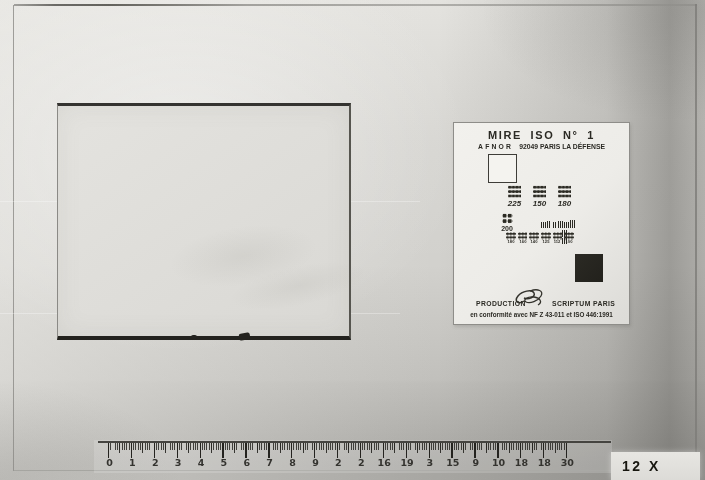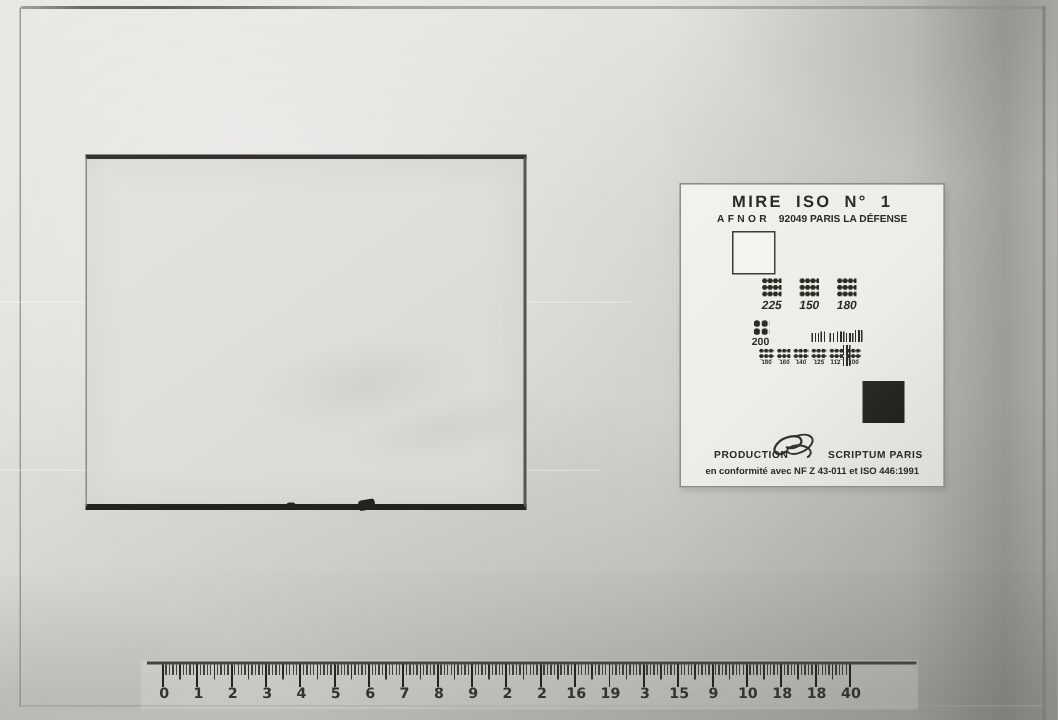--- a/index.html
+++ b/index.html
@@ -215,17 +215,20 @@
       <span>2</span>
       <span>2</span>
       <span>16</span>
       <span>19</span>
       <span>3</span>
       <span>15</span>
       <span>9</span>
       <span>10</span>
       <span>18</span>
       <span>18</span>
-      <span>40</span>
-    </div>
-
+      <span>30</span>
+    </div>
+
+  <div class="abs mag">
+    <span>12 X</span>
+  </div>
 
 </div>
 
 </body></html>

